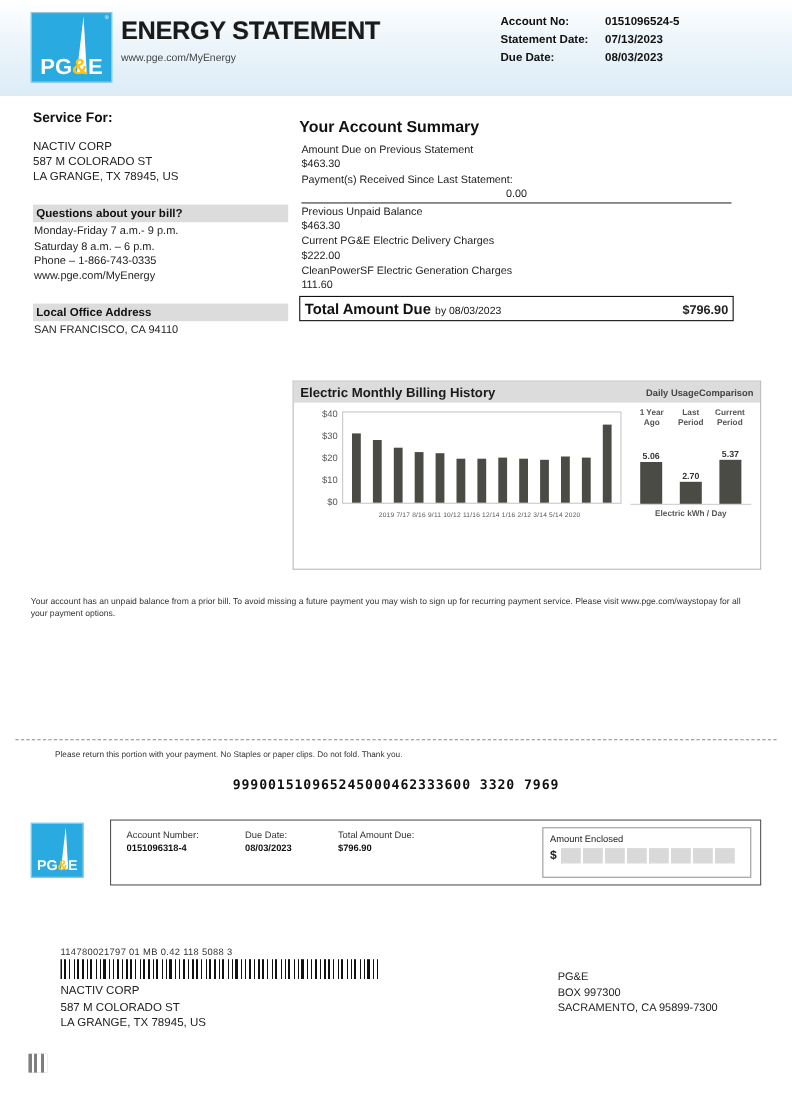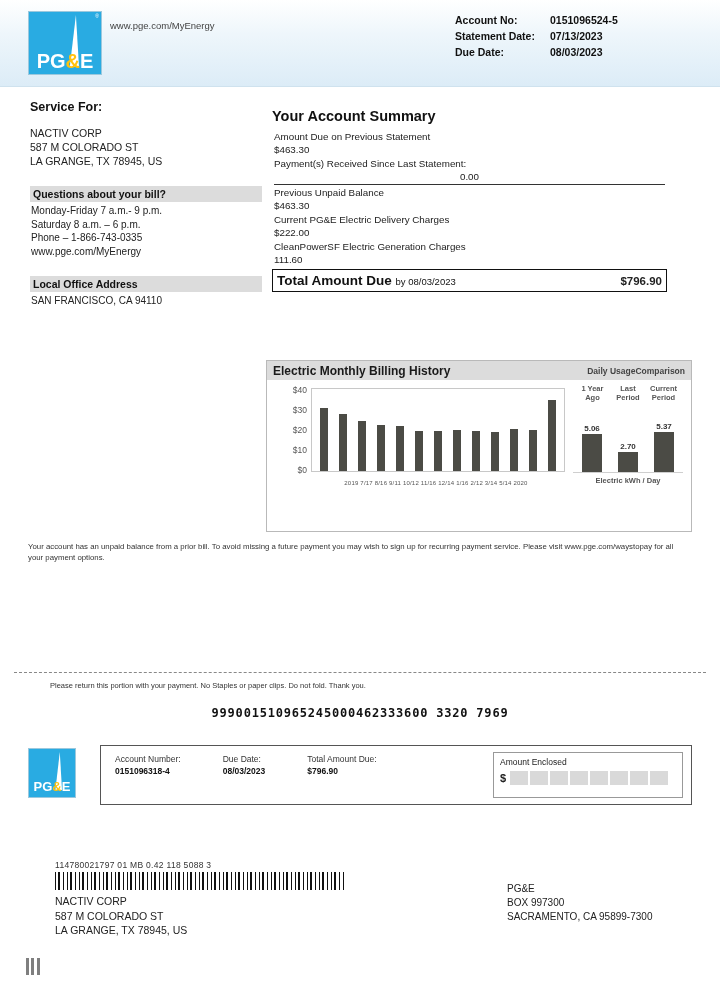--- a/index.html
+++ b/index.html
@@ -65,21 +65,21 @@
   .total-box{
     border:1.5px solid #111;margin-top:3px;padding:3px 4px;
     display:flex;justify-content:space-between;align-items:baseline;
   }
   .total-lbl{font-size:13.5px;font-weight:bold;color:#111;}
   .total-lbl .by{font-size:9.5px;font-weight:normal;}
   .total-amt{font-size:11.5px;font-weight:bold;}
 
   
   .chart-panel{
-    position:absolute;left:266px;top:360px;width:424px;height:170px;
+    position:absolute;left:266px;top:346px;width:424px;height:170px;
     border:1px solid #b9b9b9;background:#fff;
   }
   .chart-head{
     height:19px;background:#dcdcdc;display:flex;align-items:center;
     justify-content:space-between;padding:0 6px;
   }
   .chart-head .h1{font-size:12px;font-weight:bold;color:#1a1a1a;}
   .chart-head .h2{font-size:8.5px;font-weight:bold;color:#444;}
   .chart-body{position:relative;height:150px;}
   .bar-chart{position:absolute;left:8px;top:8px;width:290px;height:110px;}
@@ -165,20 +165,21 @@
 </head>
 <body>
 
 <div class="header">
   <div class="logo">
     <div class="logo-reg">®</div>
     <div class="logo-wedge"></div>
     <div class="logo-text">PG<span class="amp">&amp;</span>E</div>
   </div>
   <div class="title-block">
+    <div class="stmt-title">ENERGY STATEMENT</div>
     <div class="stmt-url">www.pge.com/MyEnergy</div>
   </div>
   <div class="acct-block">
     <div class="acct-row">
       <span class="lbl">Account No:</span>
       <span class="val">0151096524-5</span>
     </div>
     <div class="acct-row">
       <span class="lbl">Statement Date:</span>
       <span class="val">07/13/2023</span>

